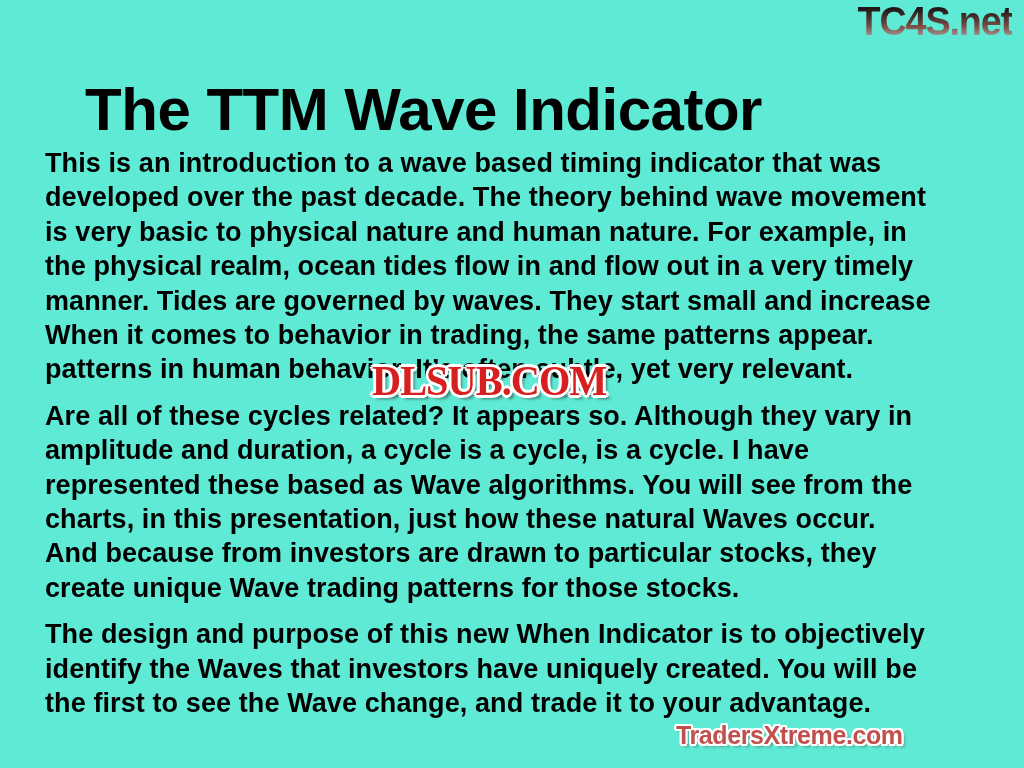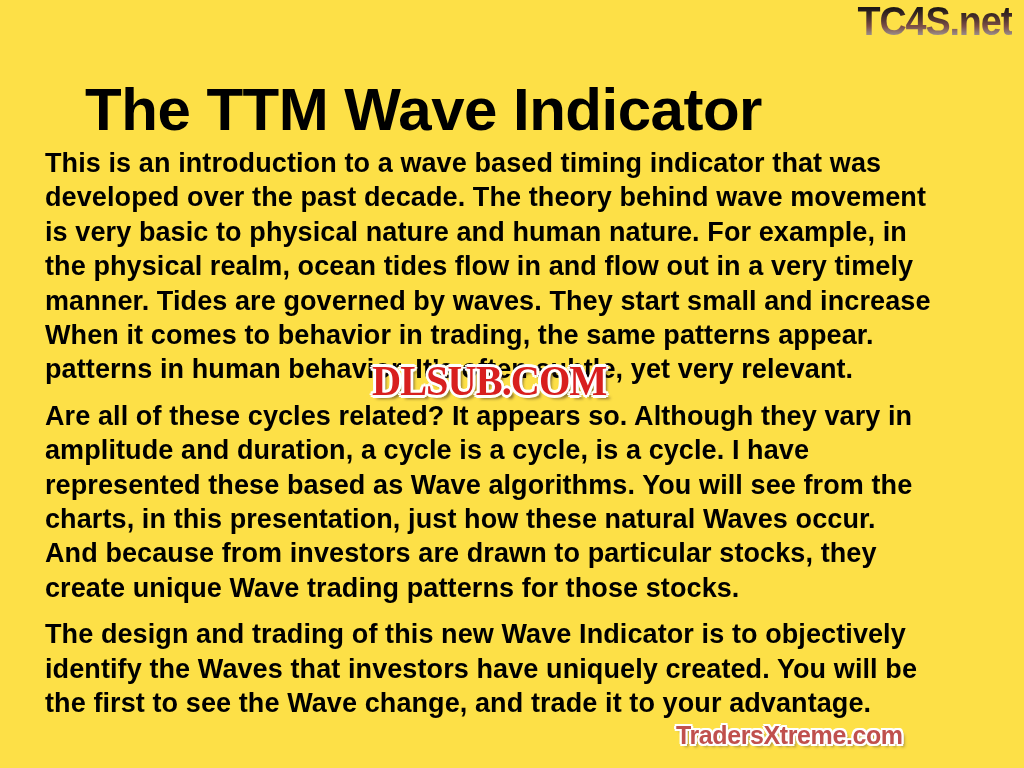--- a/index.html
+++ b/index.html
@@ -16,21 +16,21 @@
     font-family: "Liberation Sans", "DejaVu Sans", sans-serif;
     color: #000000;
   }
 
   
   #slide {
     position: absolute;
     left: 0; top: 0;
     width: 1024px;
     height: 768px;
-    background: #fde047;
+    background: #5eead4;
   }
 
   
   #brand-logo {
     position: absolute;
     right: 12px;
     top: 1px;
     font-family: "Liberation Sans Narrow", "Liberation Sans", "DejaVu Sans", sans-serif;
     font-weight: 700;
     font-size: 41px;
@@ -167,21 +167,21 @@
     <p class="para">
       <span class="line">Are all of these cycles related? It appears so. Although they vary in</span>
       <span class="line">amplitude and duration, a cycle is a cycle, is a cycle. I have</span>
       <span class="line">represented these based as Wave algorithms. You will see from the</span>
       <span class="line">charts, in this presentation, just how these natural Waves occur.</span>
       <span class="line">And because from investors are drawn to particular stocks, they</span>
       <span class="line">create unique Wave trading patterns for those stocks.</span>
     </p>
 
     <p class="para">
-      <span class="line">The design and trading of this new Wave Indicator is to objectively</span>
+      <span class="line">The design and purpose of this new When Indicator is to objectively</span>
       <span class="line">identify the Waves that investors have uniquely created. You will be</span>
       <span class="line">the first to see the Wave change, and trade it to your advantage.</span>
     </p>
 
   </div>
 
   <div id="watermark">DLSUB.COM</div>
 
   <div id="footer-brand">TradersXtreme.com</div>
 

